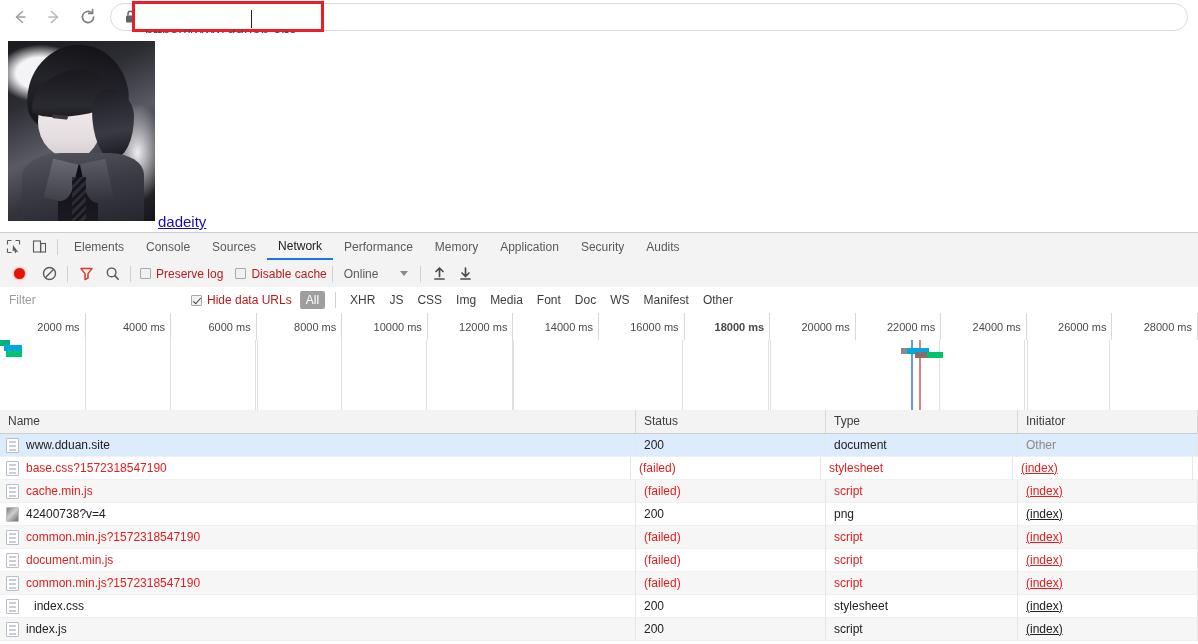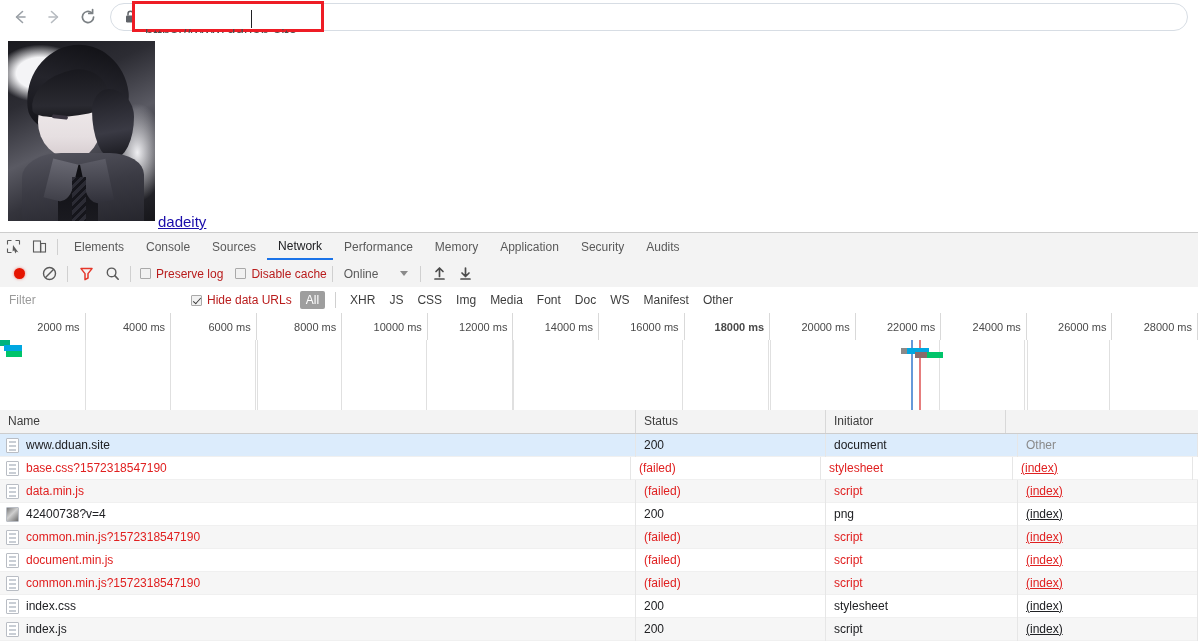--- a/index.html
+++ b/index.html
@@ -456,20 +456,21 @@
         <div class="ov-band" style="left: 901px; top: 8px; width: 26px; background: rgb(138, 138, 138);"></div>
         <div class="ov-band" style="left: 907px; top: 8px; width: 22px; background: rgb(0, 167, 225);"></div>
         <div class="ov-band" style="left: 915px; top: 12px; width: 24px; background: rgb(138, 106, 106);"></div>
         <div class="ov-band" style="left: 927px; top: 12px; width: 16px; background: rgb(0, 196, 106);"></div>
       </div>
 
     <div class="table">
       <div class="thead" id="thead">
           <div class="th" style="width: 636px;">Name</div>
           <div class="th" style="width: 190px;">Status</div>
+          <div class="th" style="width: 192px;">Type</div>
           <div class="th" style="width: 180px;">Initiator</div>
         </div>
       <div id="tbody">
           <div class="row selected">
             <div class="cell name" style="width: 636px;">
               <span class="fileicon"></span>
               <span class="name-text">www.dduan.site</span>
             </div>
             <div class="cell" style="width: 190px;">200</div>
             <div class="cell" style="width: 192px;">document</div>
@@ -480,21 +481,21 @@
               <span class="fileicon"></span>
               <span class="name-text">base.css?1572318547190</span>
             </div>
             <div class="cell failed" style="width: 190px;">(failed)</div>
             <div class="cell failed" style="width: 192px;">stylesheet</div>
             <div class="cell failed" style="width: 180px;"><span class="lnk">(index)</span></div>
           </div>
           <div class="row odd">
             <div class="cell name failed" style="width: 636px;">
               <span class="fileicon"></span>
-              <span class="name-text">data.min.js</span>
+              <span class="name-text">cache.min.js</span>
             </div>
             <div class="cell failed" style="width: 190px;">(failed)</div>
             <div class="cell failed" style="width: 192px;">script</div>
             <div class="cell failed" style="width: 180px;"><span class="lnk">(index)</span></div>
           </div>
           <div class="row even">
             <div class="cell name" style="width: 636px;">
               <span class="fileicon img"></span>
               <span class="name-text">42400738?v=4</span>
             </div>
@@ -523,21 +524,21 @@
           <div class="row odd">
             <div class="cell name failed" style="width: 636px;">
               <span class="fileicon"></span>
               <span class="name-text">common.min.js?1572318547190</span>
             </div>
             <div class="cell failed" style="width: 190px;">(failed)</div>
             <div class="cell failed" style="width: 192px;">script</div>
             <div class="cell failed" style="width: 180px;"><span class="lnk">(index)</span></div>
           </div>
           <div class="row even">
-            <div class="cell name" style="width: 636px;">
+            <div class="cell name" style="width: 636px; gap: 8px;">
               <span class="fileicon"></span>
               <span class="name-text">index.css</span>
             </div>
             <div class="cell" style="width: 190px;">200</div>
             <div class="cell" style="width: 192px;">stylesheet</div>
             <div class="cell" style="width: 180px;"><span class="lnk">(index)</span></div>
           </div>
           <div class="row odd">
             <div class="cell name" style="width: 636px;">
               <span class="fileicon"></span>

